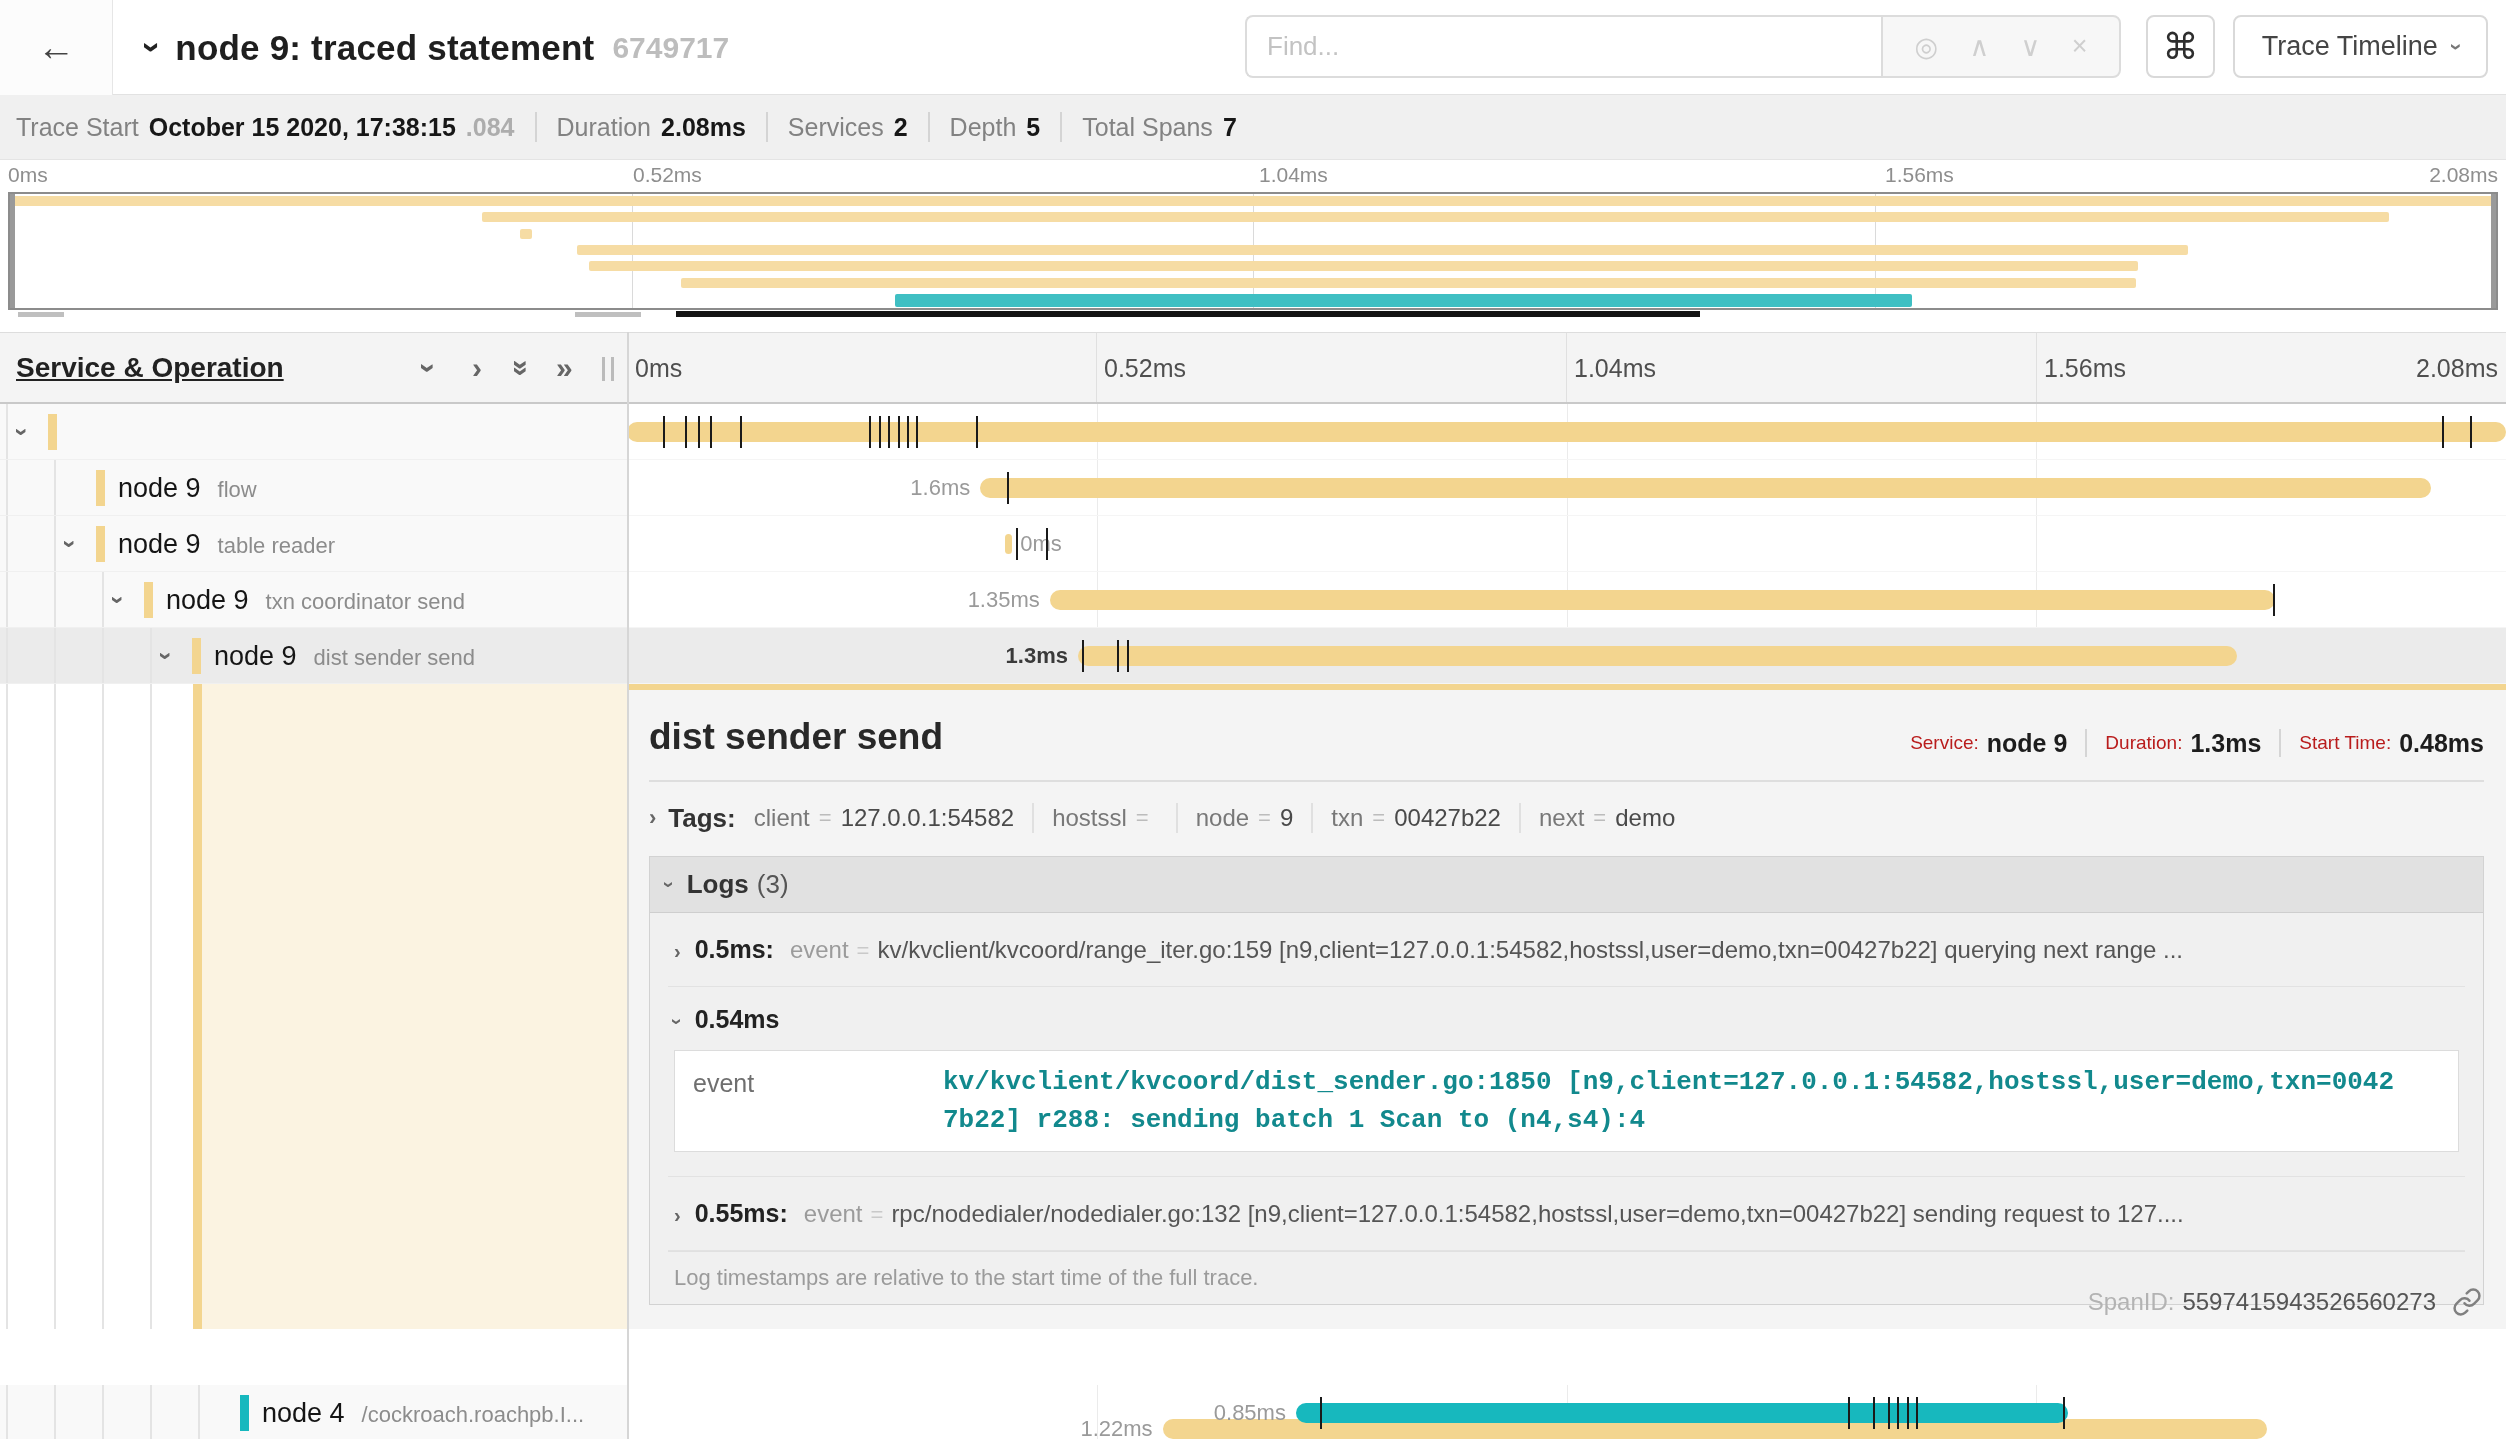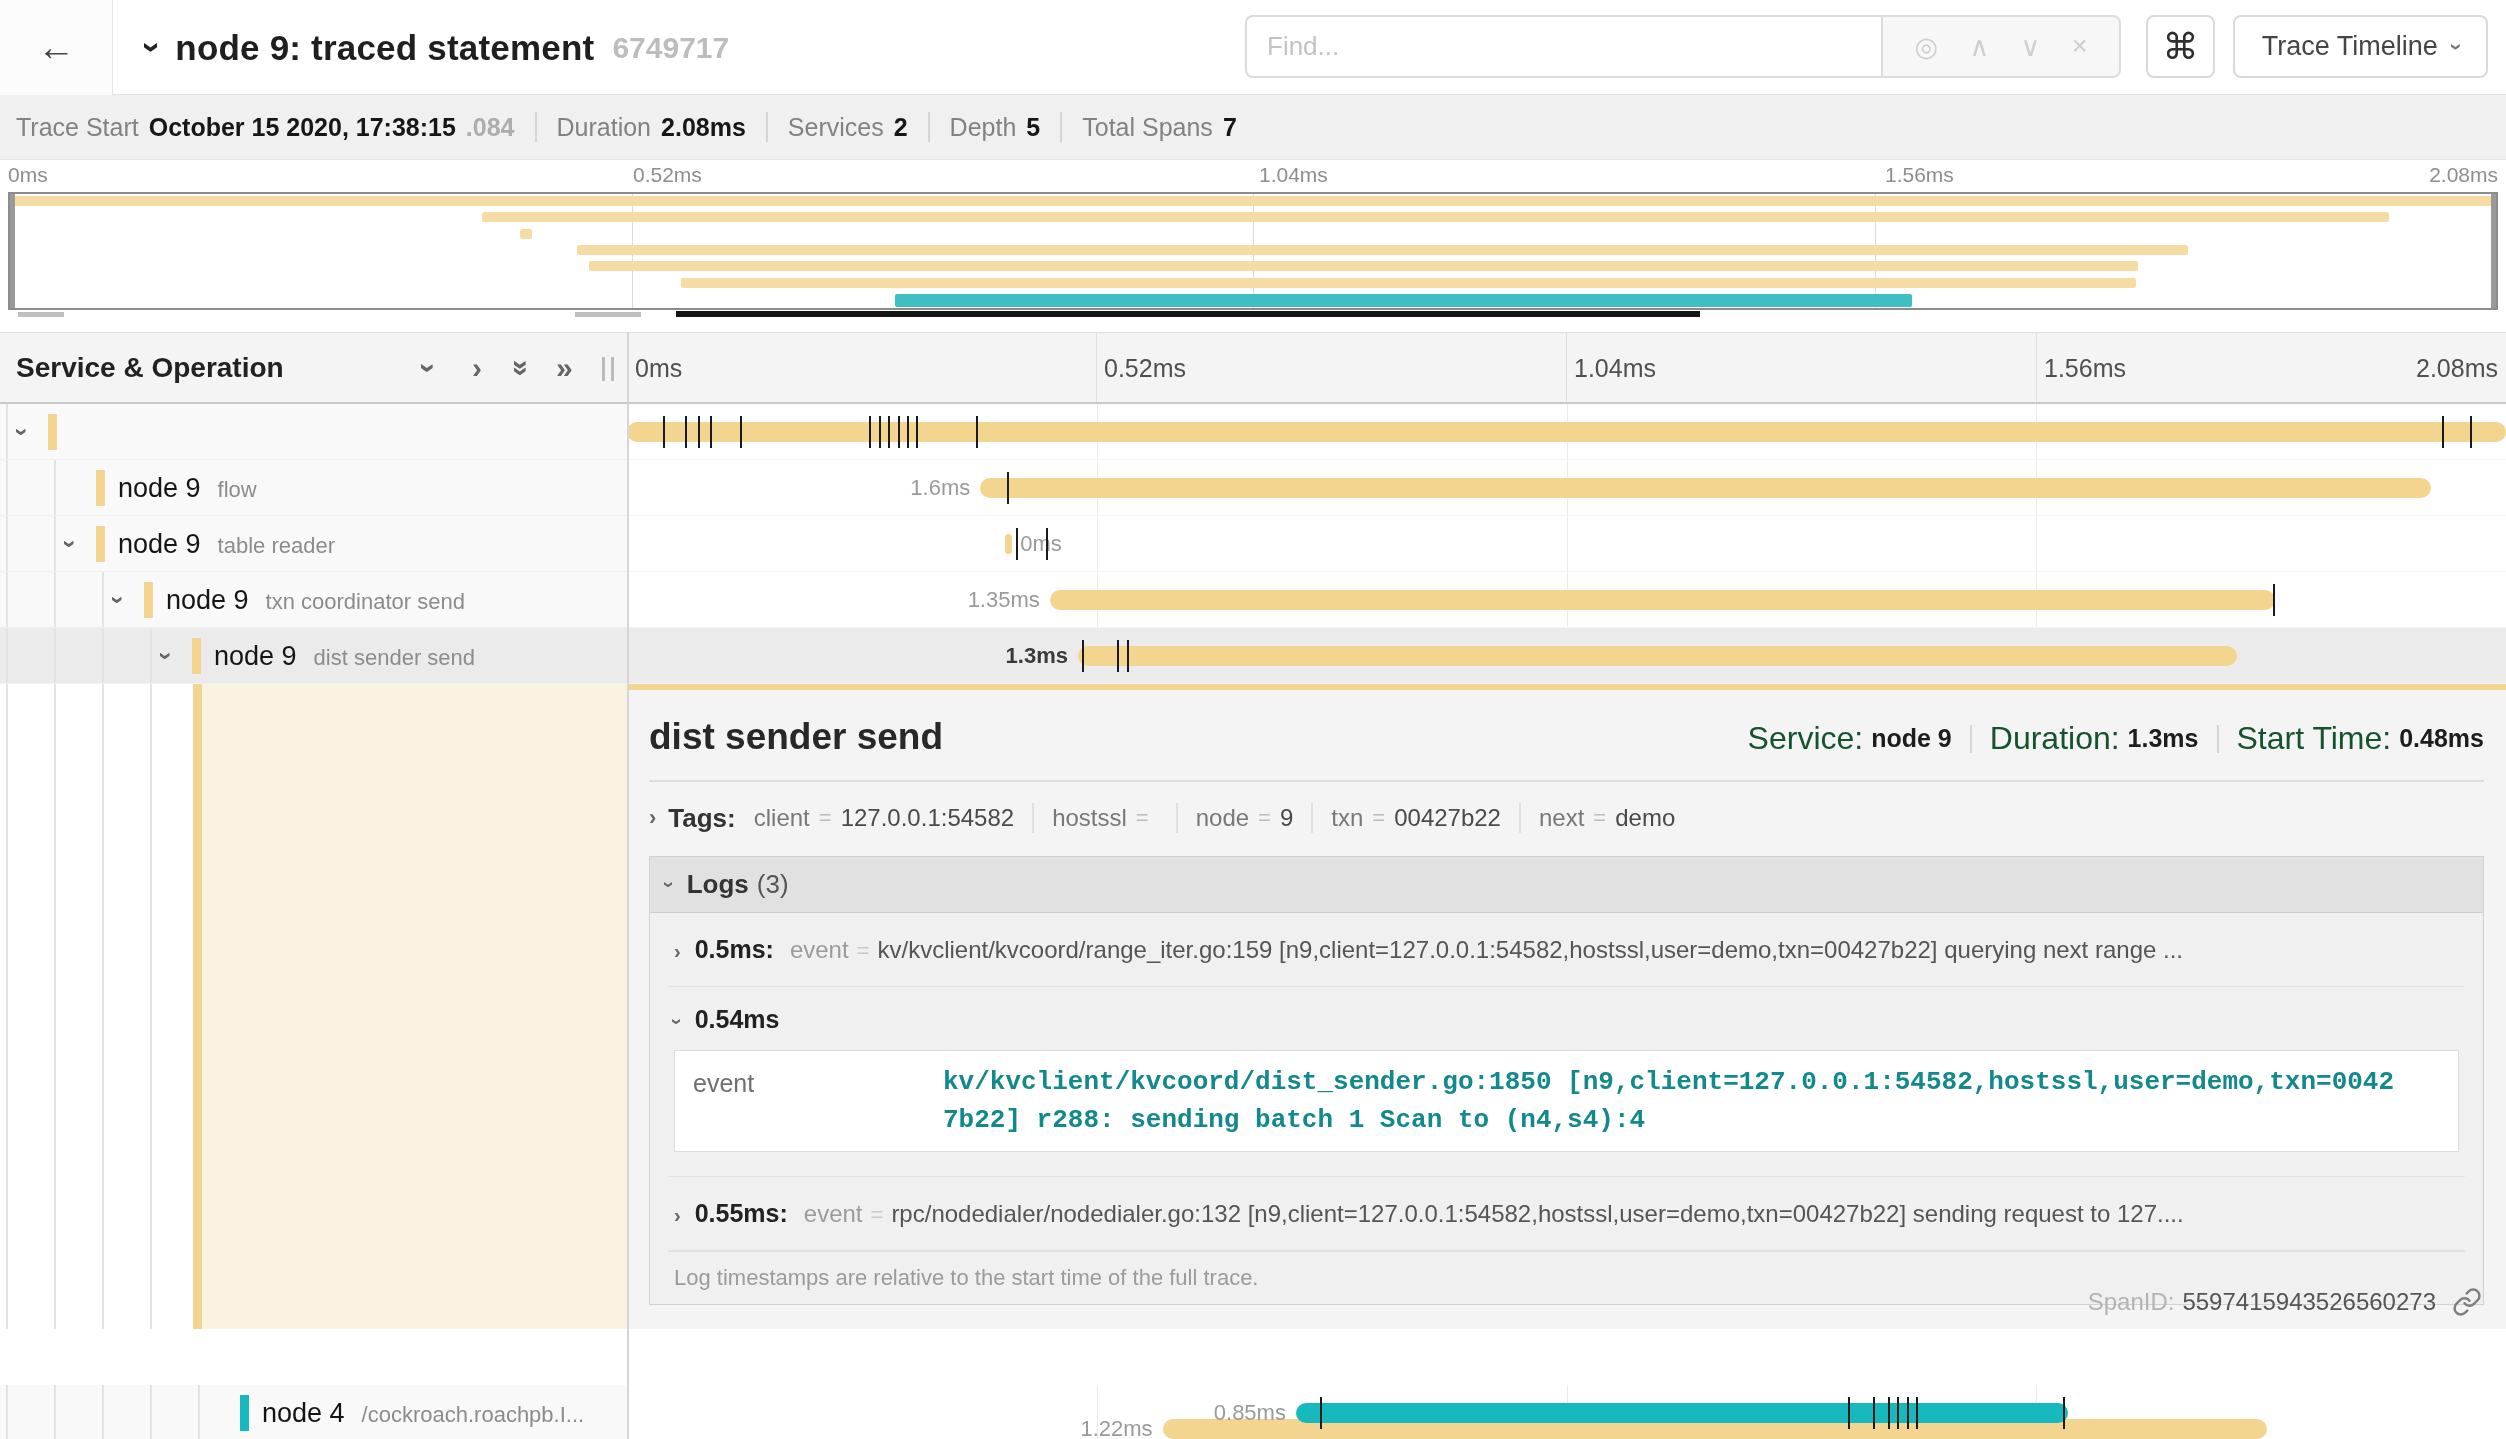--- a/index.html
+++ b/index.html
@@ -39,21 +39,21 @@
   .mm-tick { position:absolute; top:0; font-size:21px; color:#8e8e8e; line-height:30px; }
   .minimap { left:8px; top:192px; width:2490px; height:118px; border:2px solid #8c8c8c; background:#fff; overflow:hidden; }
   .mm-grid { position:absolute; top:0; bottom:0; width:1px; background:#dadada; }
   .mm-bar { position:absolute; border-radius:2px; }
   .mm-scrub { position:absolute; top:0; bottom:0; width:5px; background:#9a9a9a; }
   .mm-scroll { left:676px; top:311px; width:1024px; height:6px; background:#141414; }
   .mm-seg { top:312px; height:5px; background:#bfbfbf; }
 
   
   .colheader { left:0; top:332px; width:2506px; height:72px; background:#f4f4f4; border-top:1px solid #ddd; border-bottom:2px solid #c9c9c9; z-index:8; }
-  .svc-title { position:absolute; left:16px; top:0; line-height:70px; font-size:28px; font-weight:bold; color:#222; }
+  .svc-title { position:absolute; left:16px; top:0; line-height:70px; font-size:28px; font-weight:bold; color:#222;text-decoration:underline; }
   .hdr-icon { position:absolute; top:0; height:70px; display:flex; align-items:center; font-size:30px; color:#5c5c5c; }
   .grip { position:absolute; left:602px; top:24px; width:12px; height:24px; border-left:3px solid #bbb; border-right:3px solid #bbb; }
   .hdr-tick { position:absolute; top:0; line-height:70px; font-size:25px; color:#4f4f4f; }
   .hdr-grid { position:absolute; top:0; bottom:0; width:1px; background:#e0e0e0; }
 
   
   .row { left:0; width:2506px; height:56px; }
   .row-left { position:absolute; left:0; top:0; width:627px; height:56px; background:#f9f9f9; border-bottom:1px solid #f0f0f0; overflow:hidden; }
   .row-right { position:absolute; left:627px; top:0; width:1879px; height:56px; background:#fff; border-bottom:1px solid #f5f5f5; overflow:hidden; }
   .row.selected .row-left, .row.selected .row-right { background:#ebebeb; }
@@ -75,21 +75,21 @@
   .cream-bar { position:absolute; left:193px; width:9px; top:0; bottom:0; }
 
   
   .v-divider { left:627px; top:332px; width:2px; height:1107px; background:#d6d6d6; z-index:20; }
 
   
   .detail { left:627px; top:684px; width:1879px; height:645px; background:#f4f4f4; border-top:6px solid #f3d58f; padding:0 22px; overflow:hidden; z-index:10; }
   .d-title-row { margin-top:26px; display:flex; justify-content:space-between; align-items:baseline; }
   .d-title { font-size:37px; font-weight:bold; color:#282828; }
   .d-meta { display:flex; align-items:center; }
-  .d-meta-label { font-size:32px; color:#14532d; }
+  .d-meta-label { font-size:19px; color:#b91c1c; }
   .d-meta-value { font-size:25px; color:#1d1d1d; font-weight:bold; margin-left:8px; }
   .d-meta-sep { width:2px; height:28px; background:#d5d5d5; margin:0 18px; }
   .d-hr { margin-top:22px; border-top:2px solid #dedede; }
   .tags-row { margin-top:14px; display:flex; align-items:center; min-height:44px; }
   .tags-caret { font-size:22px; color:#666; }
   .tags-title { font-size:26px; font-weight:bold; color:#333; margin-left:12px; }
   .tag-item { display:flex; align-items:center; margin-left:18px; }
   .tag-key { font-size:24px; color:#787878; }
   .tag-eq { font-size:22px; color:#bcbcbc; margin:0 9px; }
   .tag-val { font-size:24px; color:#4a4a4a; }

